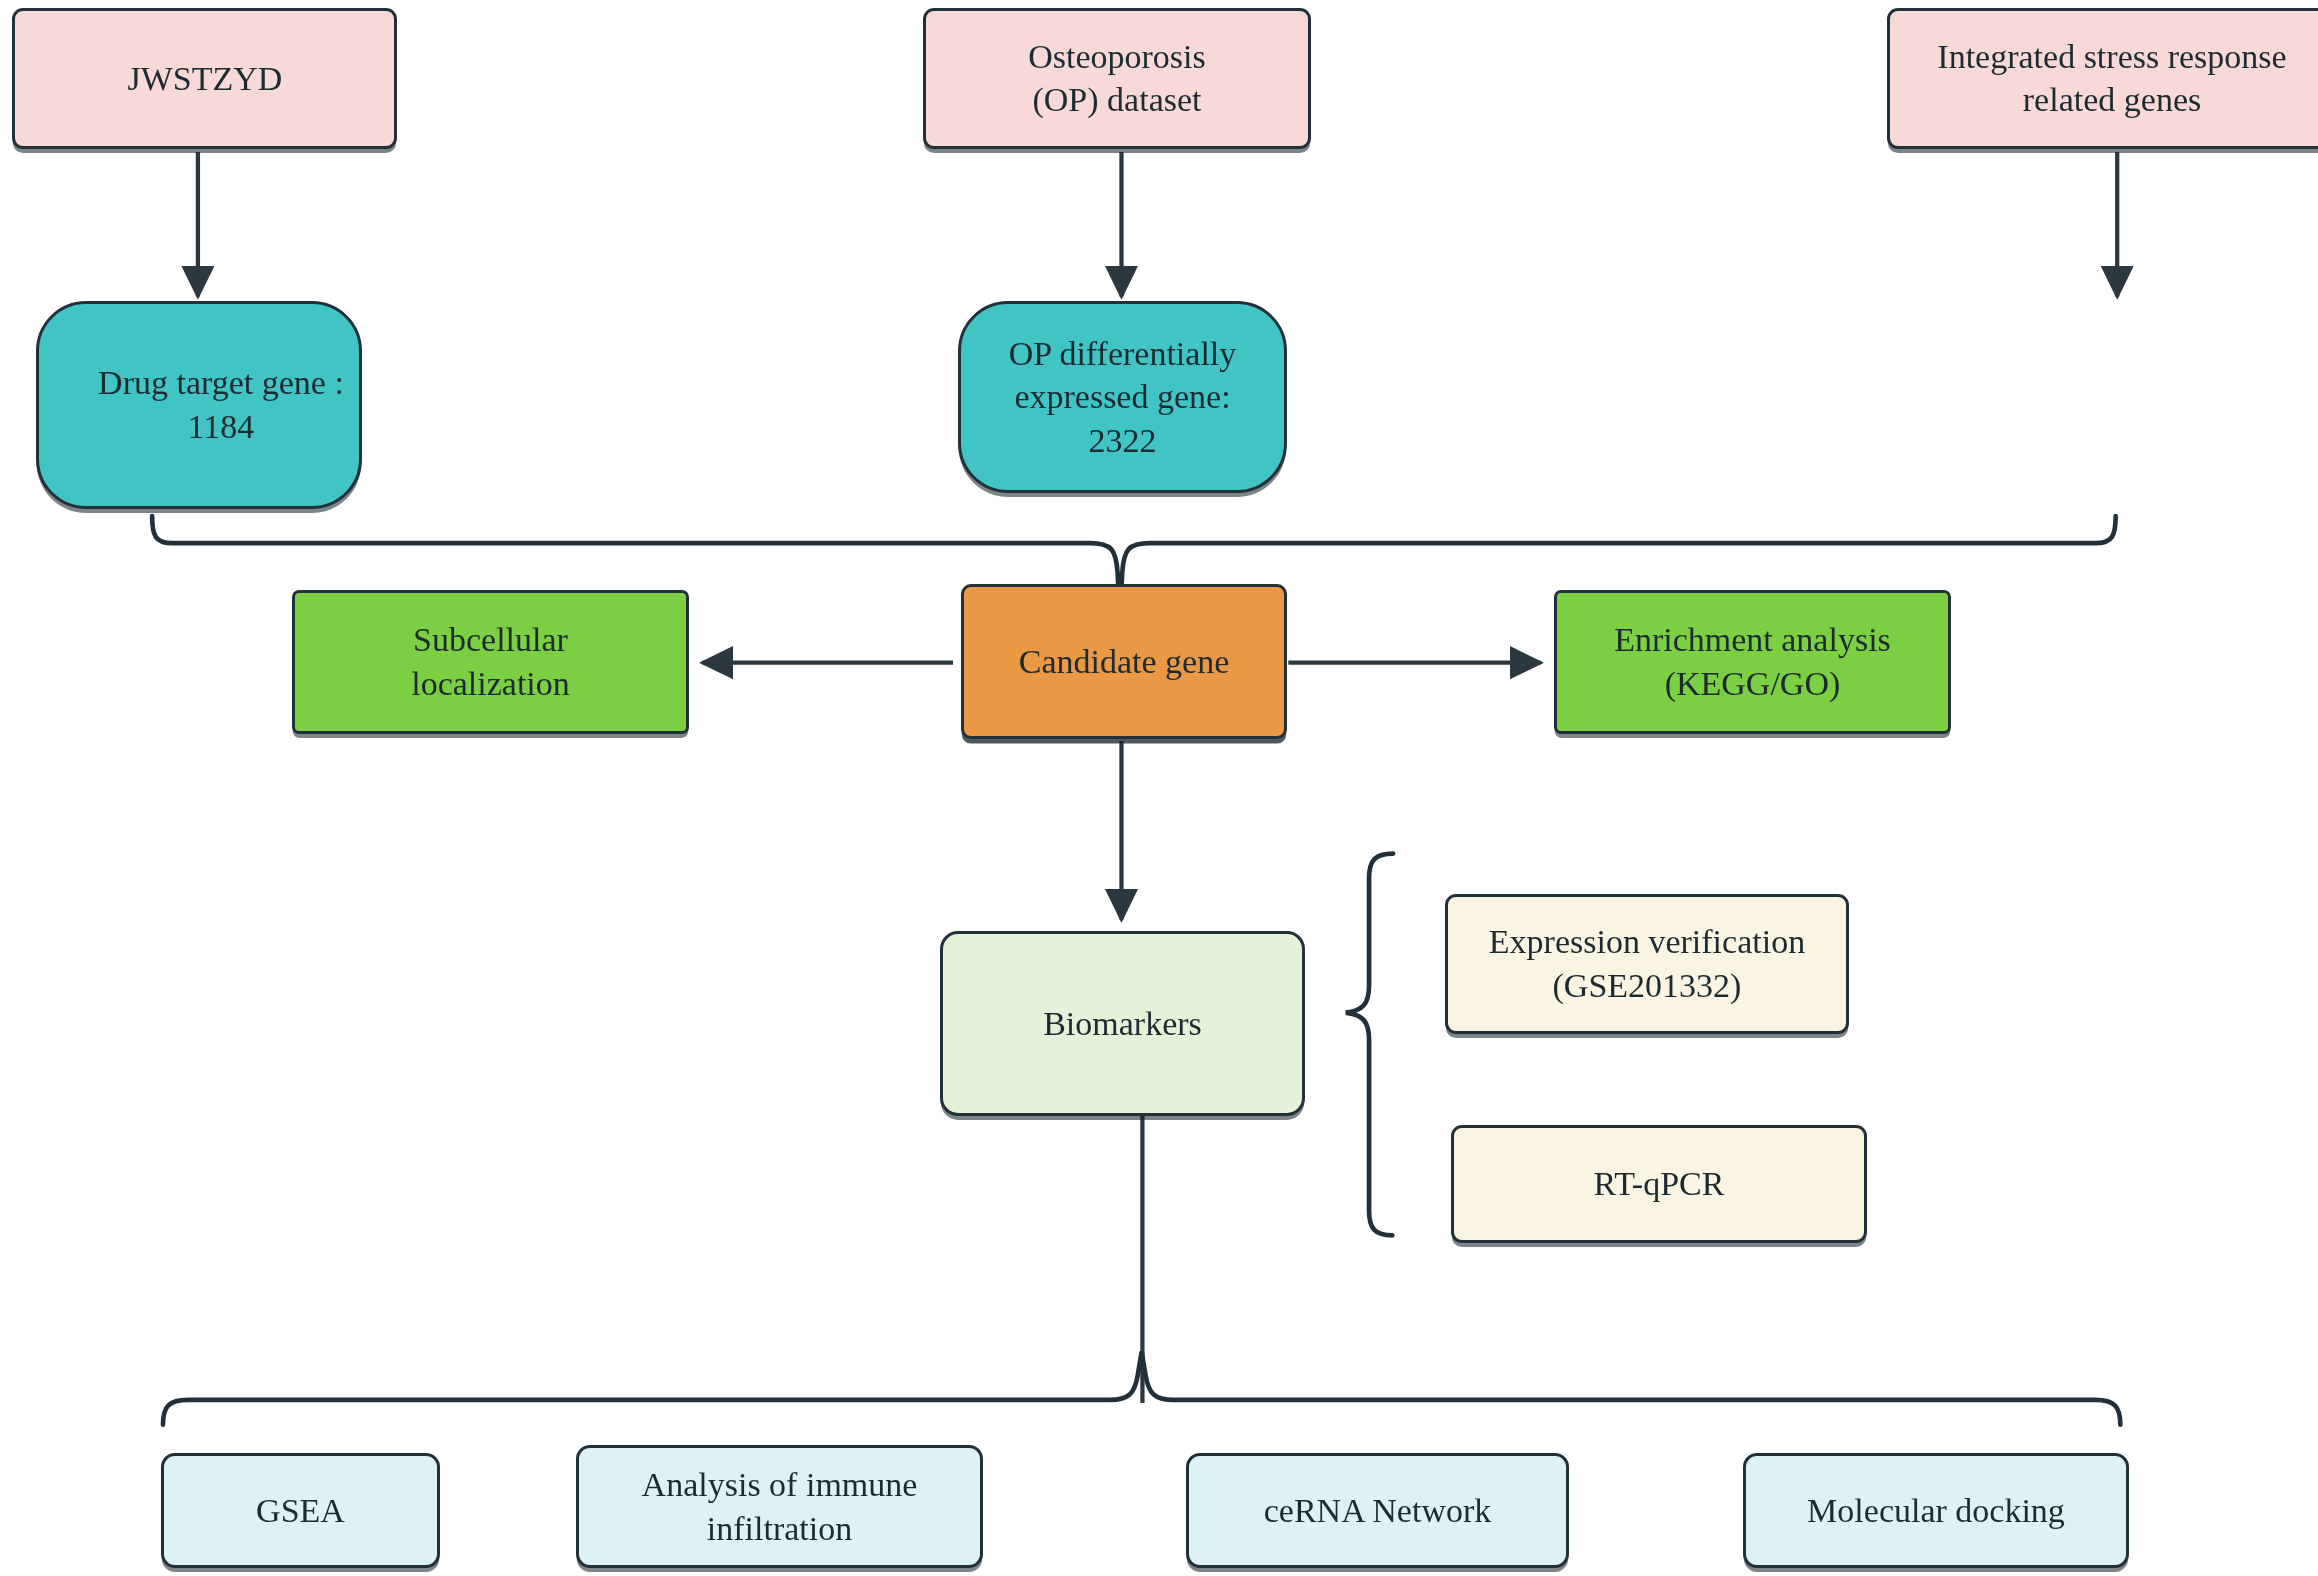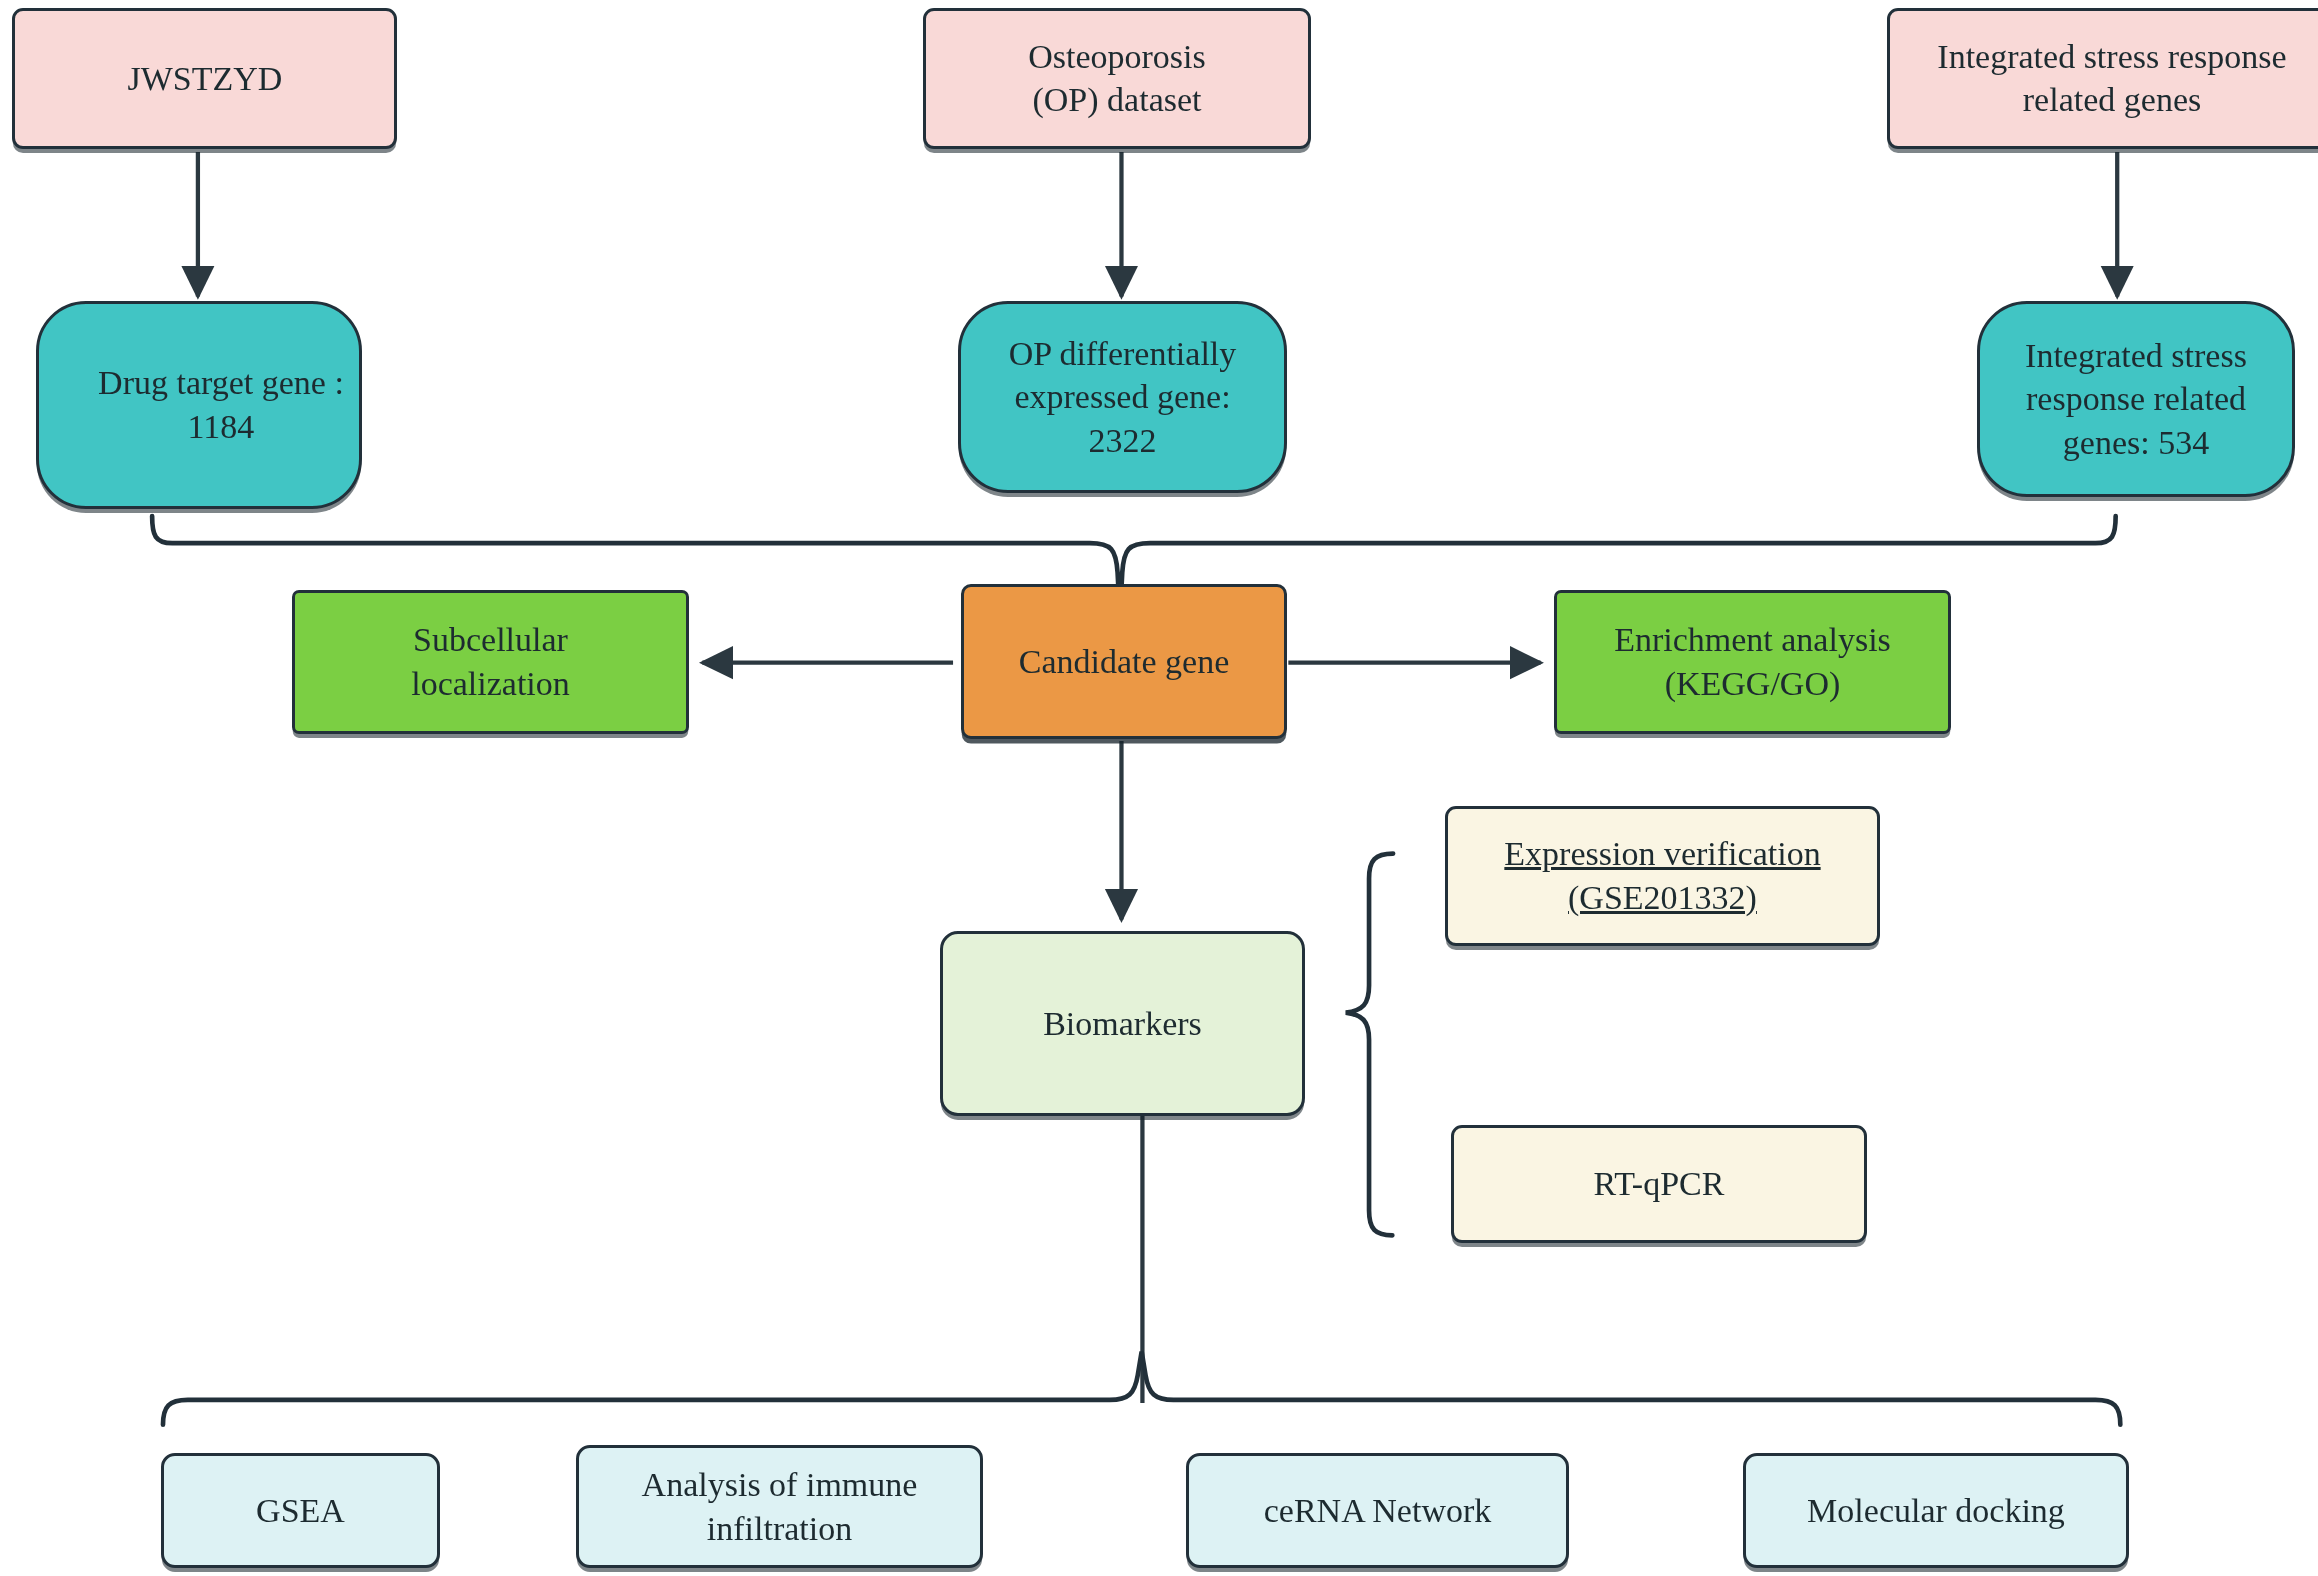--- a/index.html
+++ b/index.html
@@ -119,45 +119,40 @@
     <span>Drug target gene :
 1184</span>
   </div>
 
   <div class="node teal" style="left:958px; top:301px; width:329px; height:192px; font-size:34px;">
     <span>OP differentially
 expressed gene:
 2322</span>
   </div>
 
-  <div class="node teal" style="left:1977px; top:301px; width:318px; height:196px; font-size:34px;">
-    <span>Integrated stress
-response related
-genes: 534</span>
-  </div>
 
   <div class="node green" style="left:292px; top:590px; width:397px; height:144px; font-size:34px;">
     <span>Subcellular
 localization</span>
   </div>
 
   <div class="node orange" style="left:961px; top:584px; width:326px; height:155px; font-size:34px;">
     <span>Candidate gene</span>
   </div>
 
   <div class="node green" style="left:1554px; top:590px; width:397px; height:144px; font-size:34px;">
     <span>Enrichment analysis
 (KEGG/GO)</span>
   </div>
 
   <div class="node mint" style="left:940px; top:931px; width:365px; height:185px; font-size:34px;">
     <span>Biomarkers</span>
   </div>
 
-  <div class="node cream" style="left:1445px; top:806px; width:435px; height:140px; font-size:34px;text-decoration:underline;">
+  <div class="node cream" style="left:1445px; top:894px; width:404px; height:140px; font-size:34px;">
     <span>Expression verification
 (GSE201332)</span>
   </div>
 
   <div class="node cream" style="left:1451px; top:1125px; width:416px; height:118px; font-size:34px;">
     <span>RT-qPCR</span>
   </div>
 
   <div class="node ice" style="left:161px; top:1453px; width:279px; height:115px; font-size:34px;text-align:center;">
     <span>GSEA</span>

